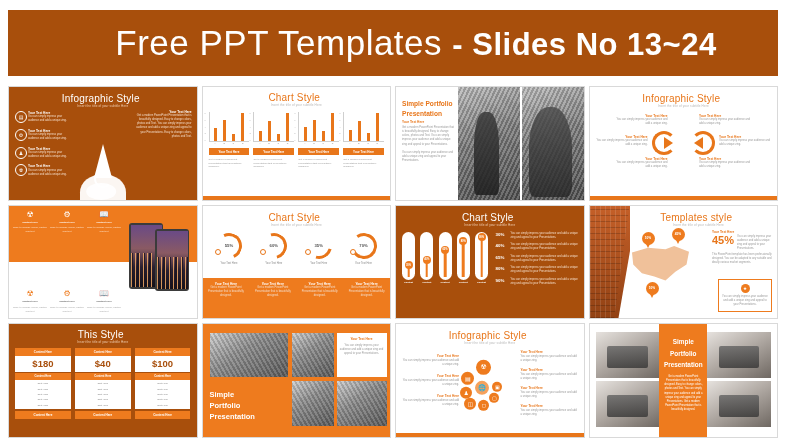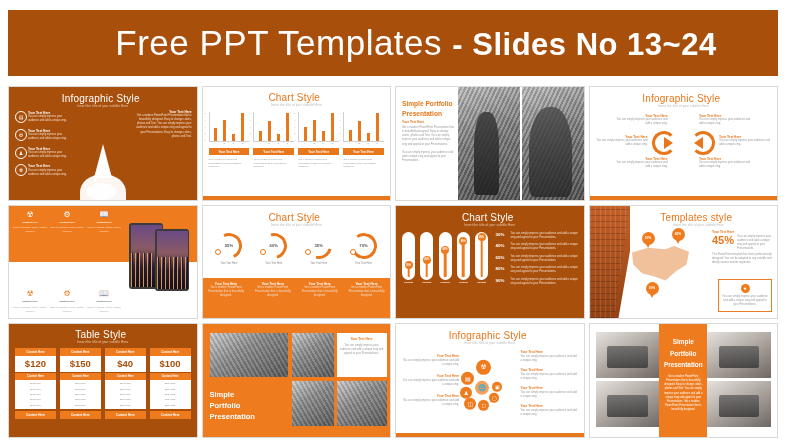--- a/index.html
+++ b/index.html
@@ -655,40 +655,27 @@
 
         <div class="s8-box">
           <div class="ic">★</div>
           <div class="bd">You can simply impress your audience and add a unique zing and appeal to your Presentations.</div>
         </div>
       </div>
     </div>
 
     <div class="slide sl9">
       <div class="slide-inner">
-        <div class="s-title white" style="top:5px">Table Style</div>
+        <div class="s-title white" style="top:5px">This Style</div>
         <div class="s-sub white" style="top:16px">Insert the title of your subtitle Here</div>
 
         <div class="cols">
           <div class="pcol">
             <div class="p-head">Content Here</div>
-            <div class="p-price">$120</div>
-            <div class="p-sub">Content Here</div>
-            <div class="p-rows">
-              <div class="p-row">Text Here</div>
-              <div class="p-row">Text Here</div>
-              <div class="p-row">Text Here</div>
-              <div class="p-row">Text Here</div>
-              <div class="p-row">Text Here</div>
-            </div>
-            <div class="p-btn">Content Here</div>
-          </div>
-          <div class="pcol">
-            <div class="p-head">Content Here</div>
-            <div class="p-price">$150</div>
+            <div class="p-price">$180</div>
             <div class="p-sub">Content Here</div>
             <div class="p-rows">
               <div class="p-row">Text Here</div>
               <div class="p-row">Text Here</div>
               <div class="p-row">Text Here</div>
               <div class="p-row">Text Here</div>
               <div class="p-row">Text Here</div>
             </div>
             <div class="p-btn">Content Here</div>
           </div>

